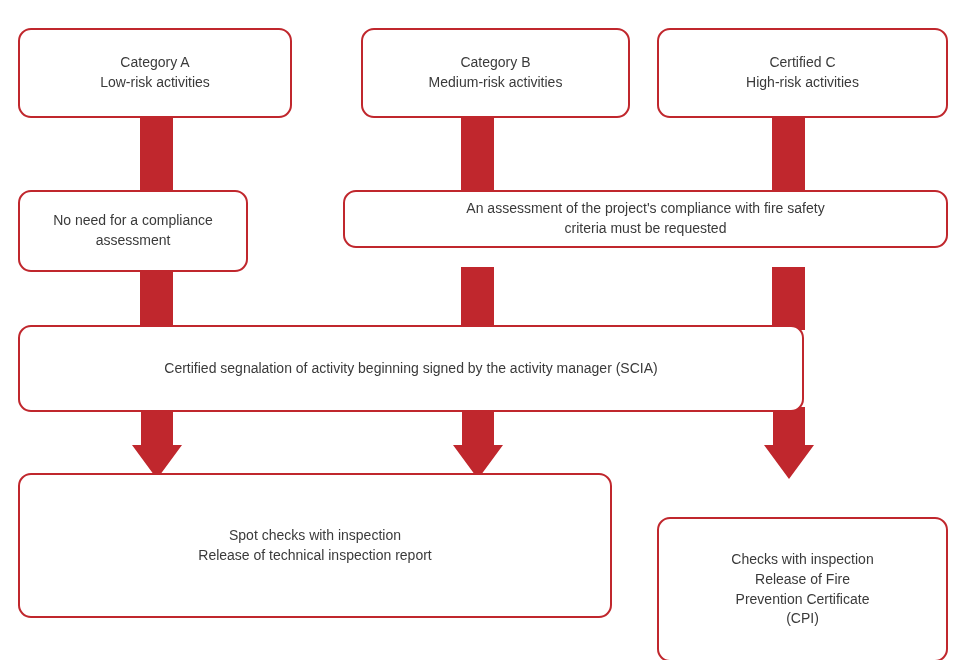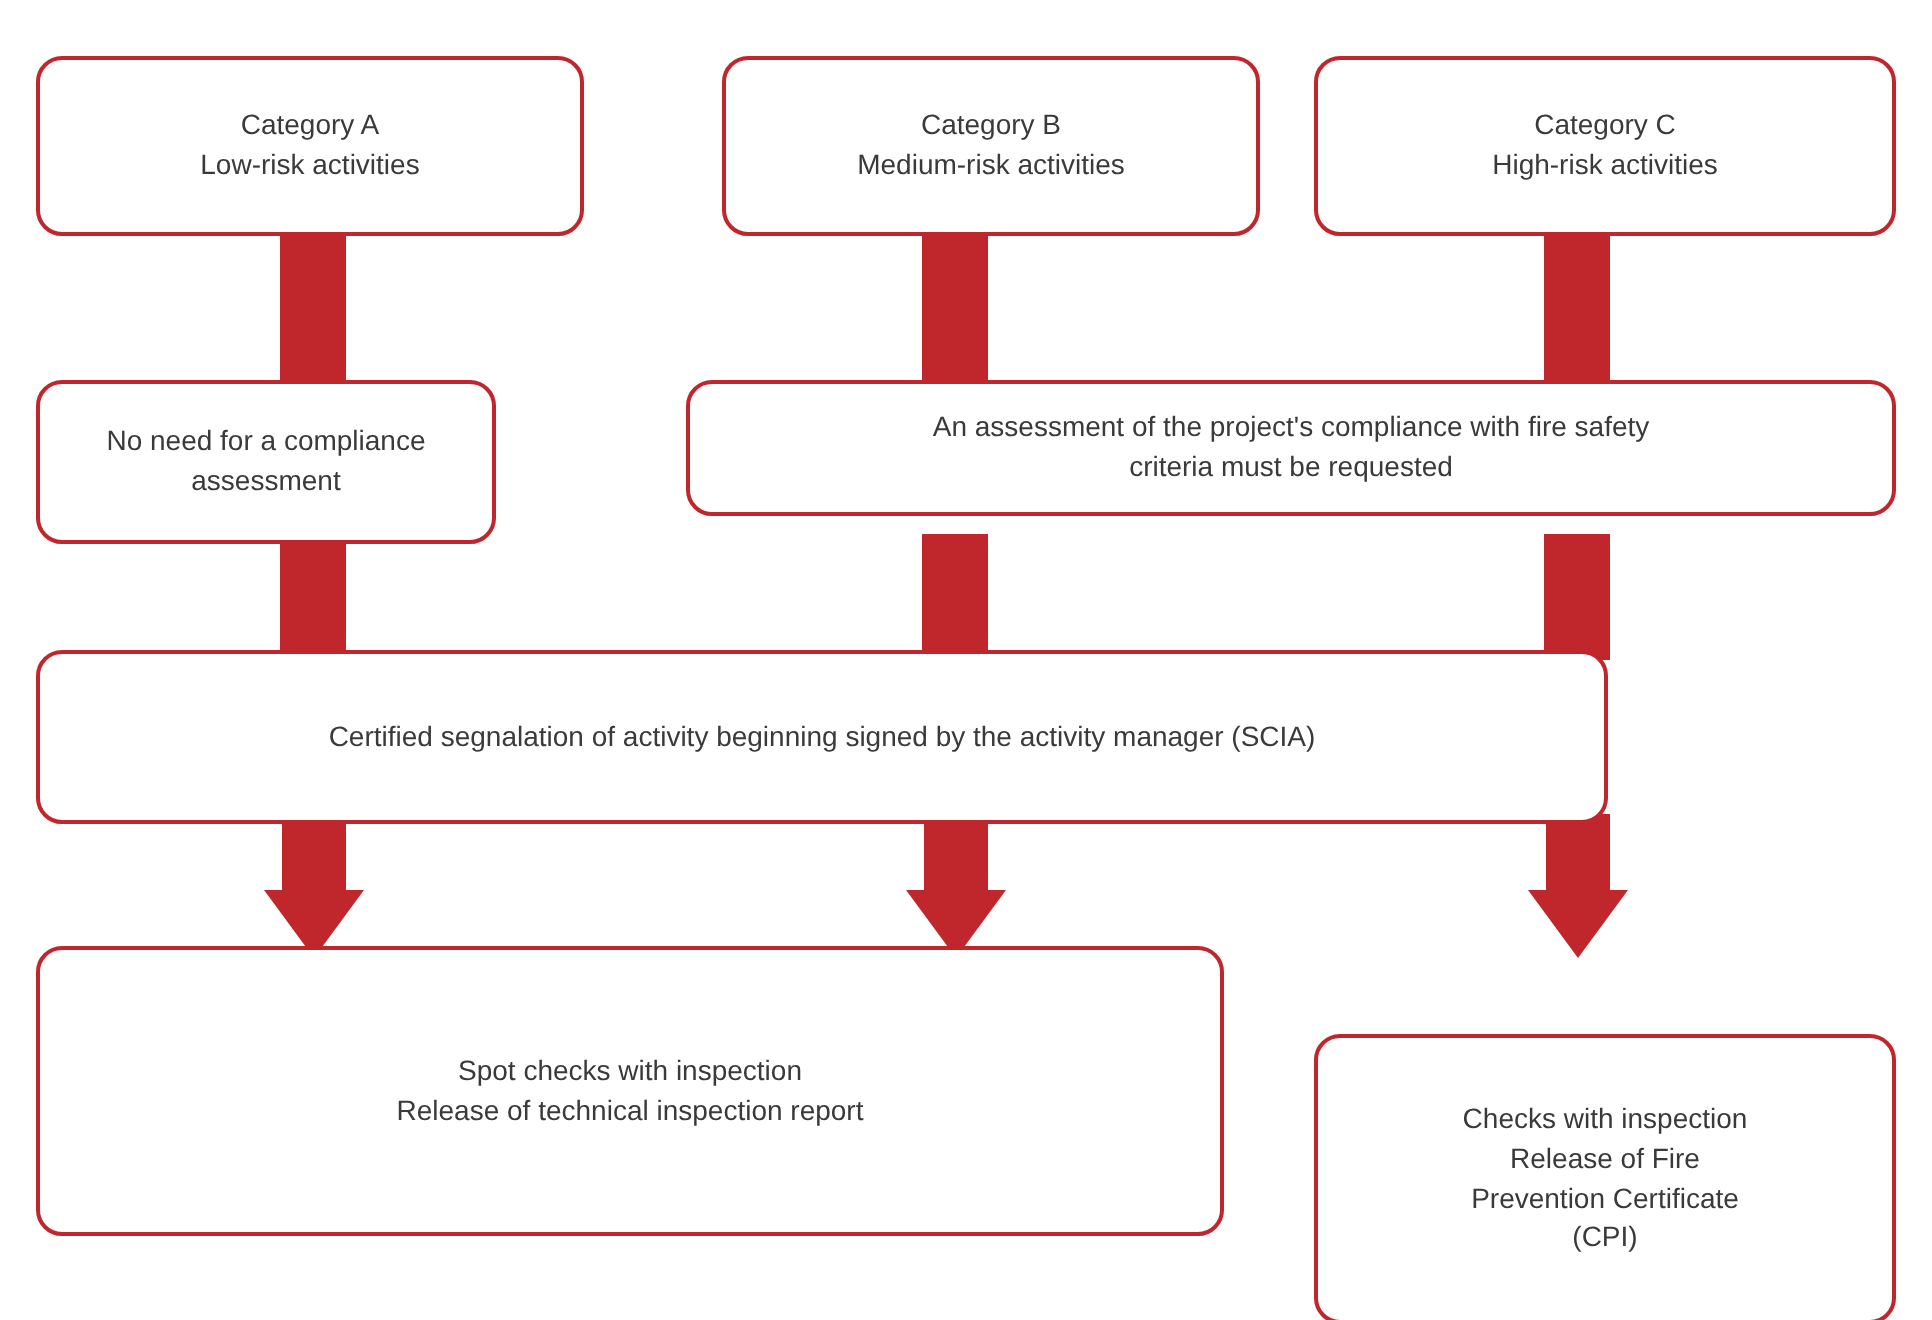--- a/index.html
+++ b/index.html
@@ -39,21 +39,21 @@
     white-space: pre-line;
     padding: 0 14px;
   }
   
   #node-cat-a { left: 18px;  top: 28px; width: 274px; height: 90px; }
   #node-cat-b { left: 361px; top: 28px; width: 269px; height: 90px; }
   #node-cat-c { left: 657px; top: 28px; width: 291px; height: 90px; }
 
   
   #node-no-assessment   { left: 18px;  top: 190px; width: 230px; height: 82px; }
-  #node-fire-assessment { left: 343px; top: 190px; width: 605px; height: 68px; }
+  #node-fire-assessment { left: 343px; top: 190px; width: 605px; height: 58px; }
 
   
   #node-scia { left: 18px; top: 325px; width: 786px; height: 87px; }
 
   
   #node-spot-checks { left: 18px;  top: 473px; width: 594px; height: 145px; }
   #node-cpi         { left: 657px; top: 473px; width: 291px; height: 145px; margin-top: 44px; }
 
   
   .connector-bar {
@@ -109,21 +109,21 @@
 
   <div class="node" id="node-cat-a">
     <span class="node-label">Category A
 Low-risk activities</span>
   </div>
   <div class="node" id="node-cat-b">
     <span class="node-label">Category B
 Medium-risk activities</span>
   </div>
   <div class="node" id="node-cat-c">
-    <span class="node-label">Category C
+    <span class="node-label">Certified C
 High-risk activities</span>
   </div>
 
   <div class="node" id="node-no-assessment">
     <span class="node-label">No need for a compliance
 assessment</span>
   </div>
   <div class="node" id="node-fire-assessment">
     <span class="node-label">An assessment of the project's compliance with fire safety
 criteria must be requested</span>

